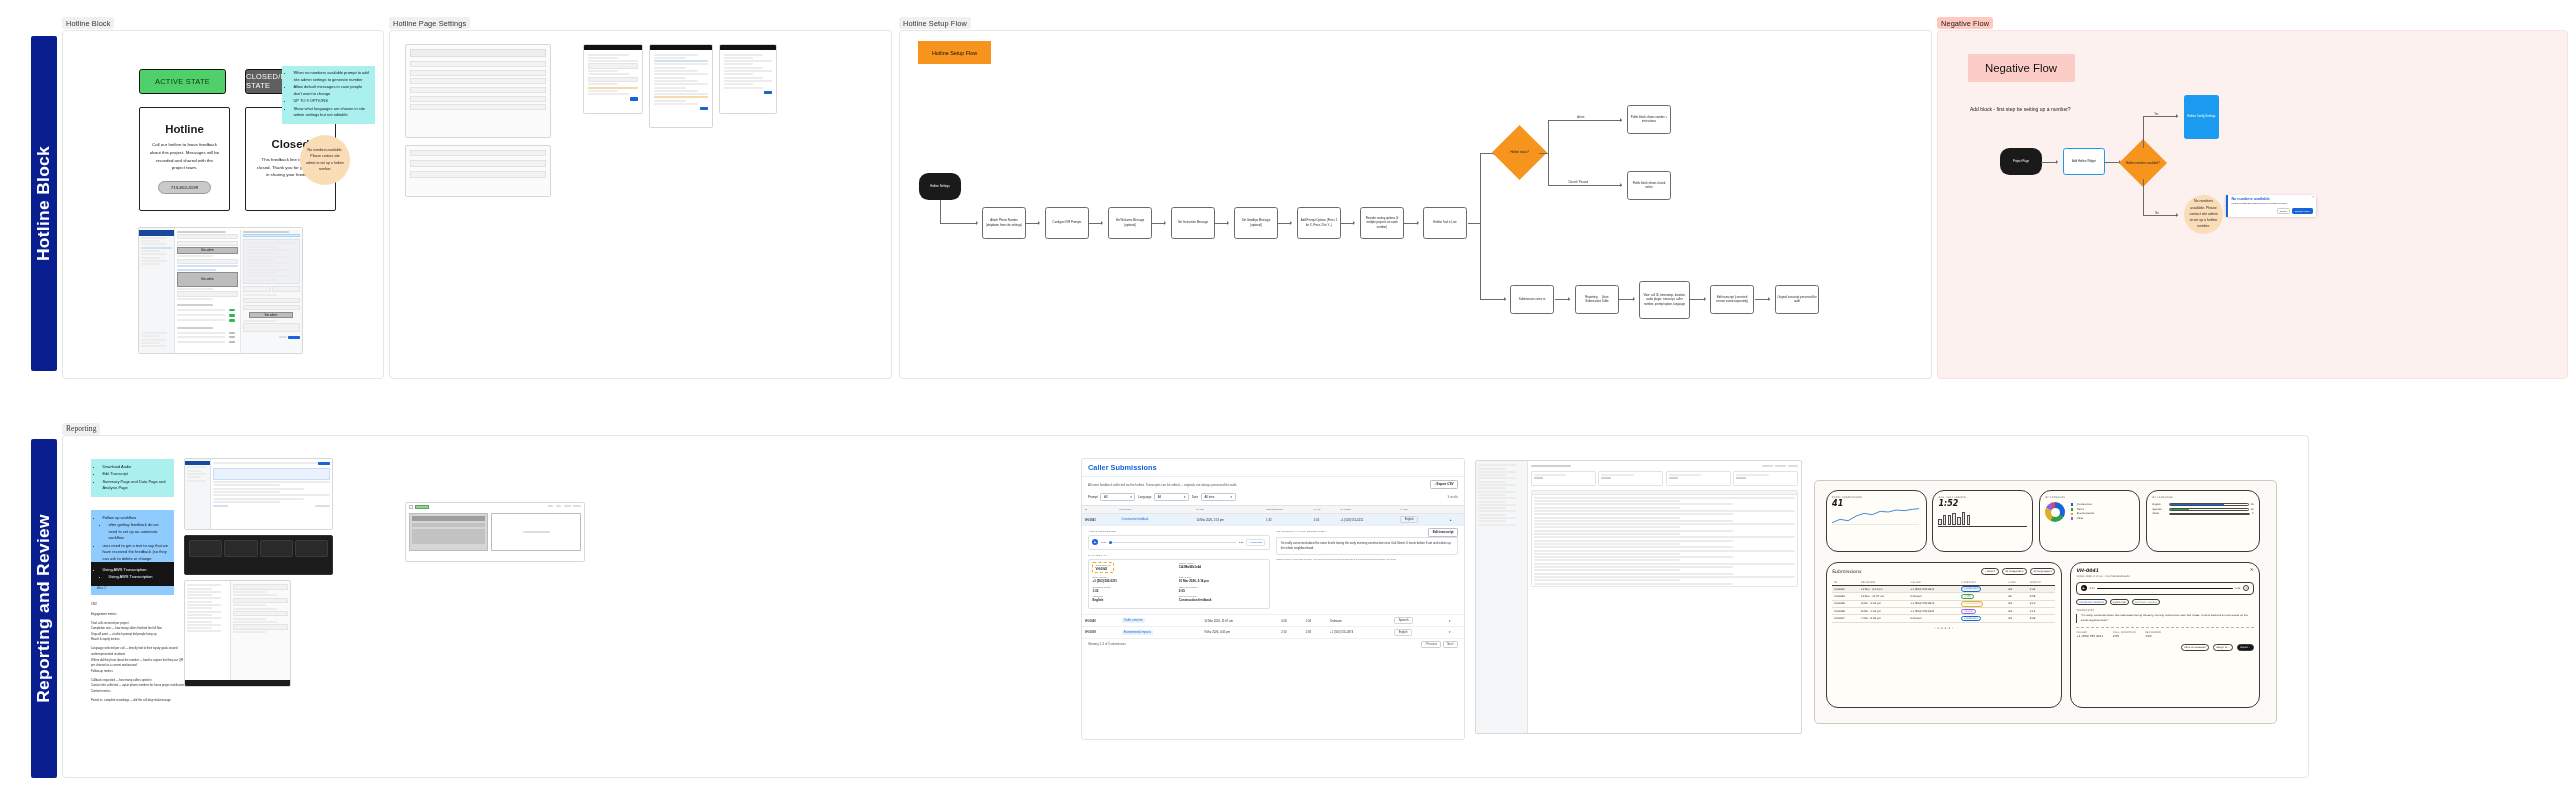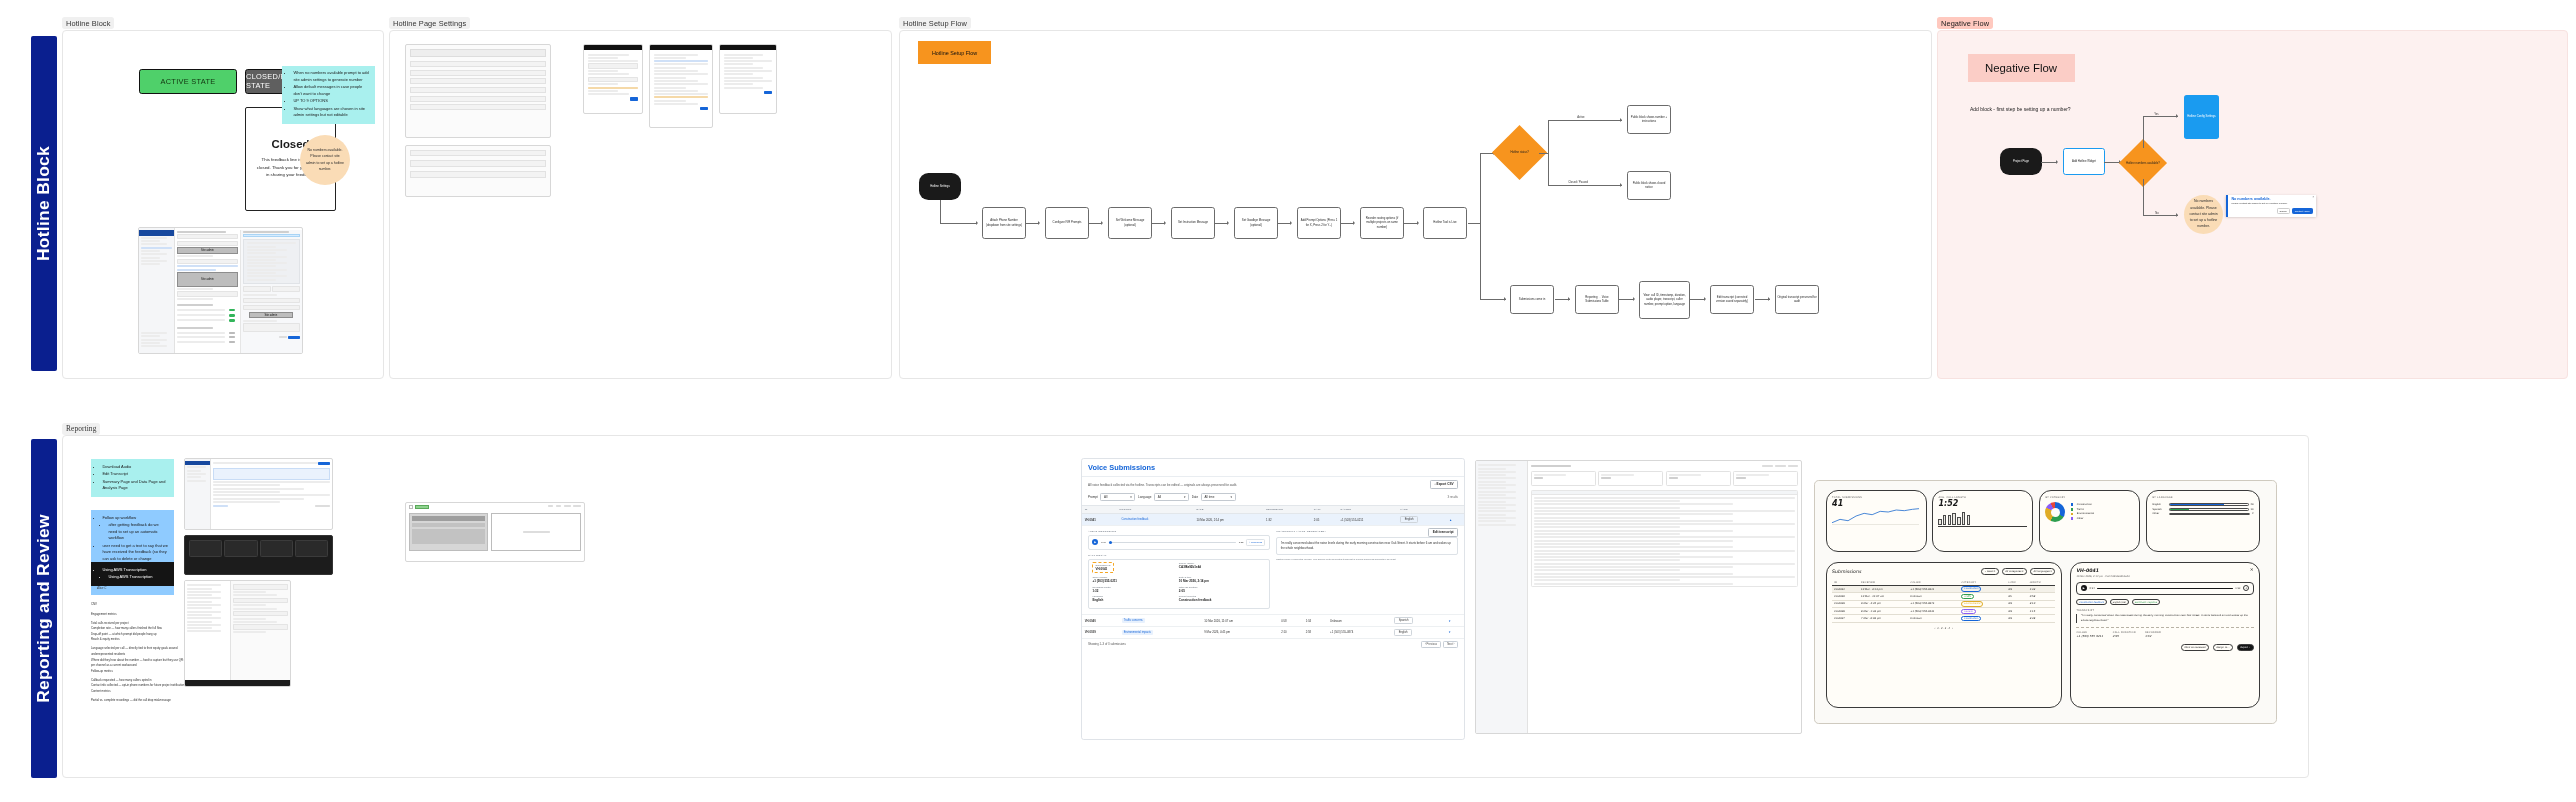--- a/index.html
+++ b/index.html
@@ -208,23 +208,28 @@
 
 <div class="board">
 
   <div class="rail" style="left:31px; top:36px; width:25.5px; height:335px;">
     <span>Hotline Block</span>
   </div>
 
   <div class="frame-label" style="left:62px; top:17.4px;">Hotline Block</div>
   <div class="frame" style="left:62px; top:29.5px; width:322px; height:349px;">
 
-    <div class="state-chip active" style="left:76px; top:38px; width:98px; height:25.5px;">ACTIVE STATE</div>
+    <div class="state-chip active" style="left:76px; top:38px; width:87px; height:25.5px;">ACTIVE STATE</div>
     <div class="state-chip closed" style="left:182px; top:38px; width:91px; height:25.5px;">CLOSED/PAUSED STATE</div>
 
+    <div class="card-box" style="left:76px; top:76px; width:91px; height:104px;">
+      <h3>Hotline</h3>
+      <p>Call our hotline to leave feedback about this project. Messages will be recorded and shared with the project team.</p>
+      <div class="phone-pill">713-802-5199</div>
+    </div>
 
     <div class="card-box" style="left:182px; top:76px; width:91px; height:104px;">
       <h3>Closed</h3>
       <p>This feedback line is currently closed. Thank you for your interest in sharing your feedback.</p>
     </div>
 
     <div class="note cyan" style="left:219px; top:35px; width:93px;">
       <ul>
         <li>When no numbers available prompt to add site admin settings to generate number</li>
         <li>Allow default messages in case people don't want to change</li>
@@ -689,21 +694,21 @@
           <div style="height:4.7px; background:#c2c2c2; margin-bottom:2px;"></div>
           <div style="height:14.8px; background:#c2c2c2;"></div>
         </div>
         <div style="flex:1.2; background:#fff; border:0.7px solid #bcbcbc; height:38px; display:flex; align-items:center; justify-content:center;">
           <div class="row" style="width:27px; background:#ddd;"></div>
         </div>
       </div>
     </div>
 
     <div class="vpanel" style="left:1018px; top:21.5px; width:384px; height:282px;">
-      <div class="vtitle">Voice Submissions</div>
+      <div class="vtitle">Caller Submissions</div>
       <div style="border-top:0.7px solid #e9edf1;"></div>
       <div class="vsub">
         <div class="t" style="padding-top:4px;">All voice feedback collected via the hotline. Transcripts can be edited — originals are always preserved for audit.</div>
         <div class="vbtn" style="margin-top:3.4px; white-space:nowrap;">↓ Export CSV</div>
       </div>
       <div class="vfilters">
         <span>Prompt</span>
         <div class="vselect">
             <span>All</span>
             <span>▾</span>

